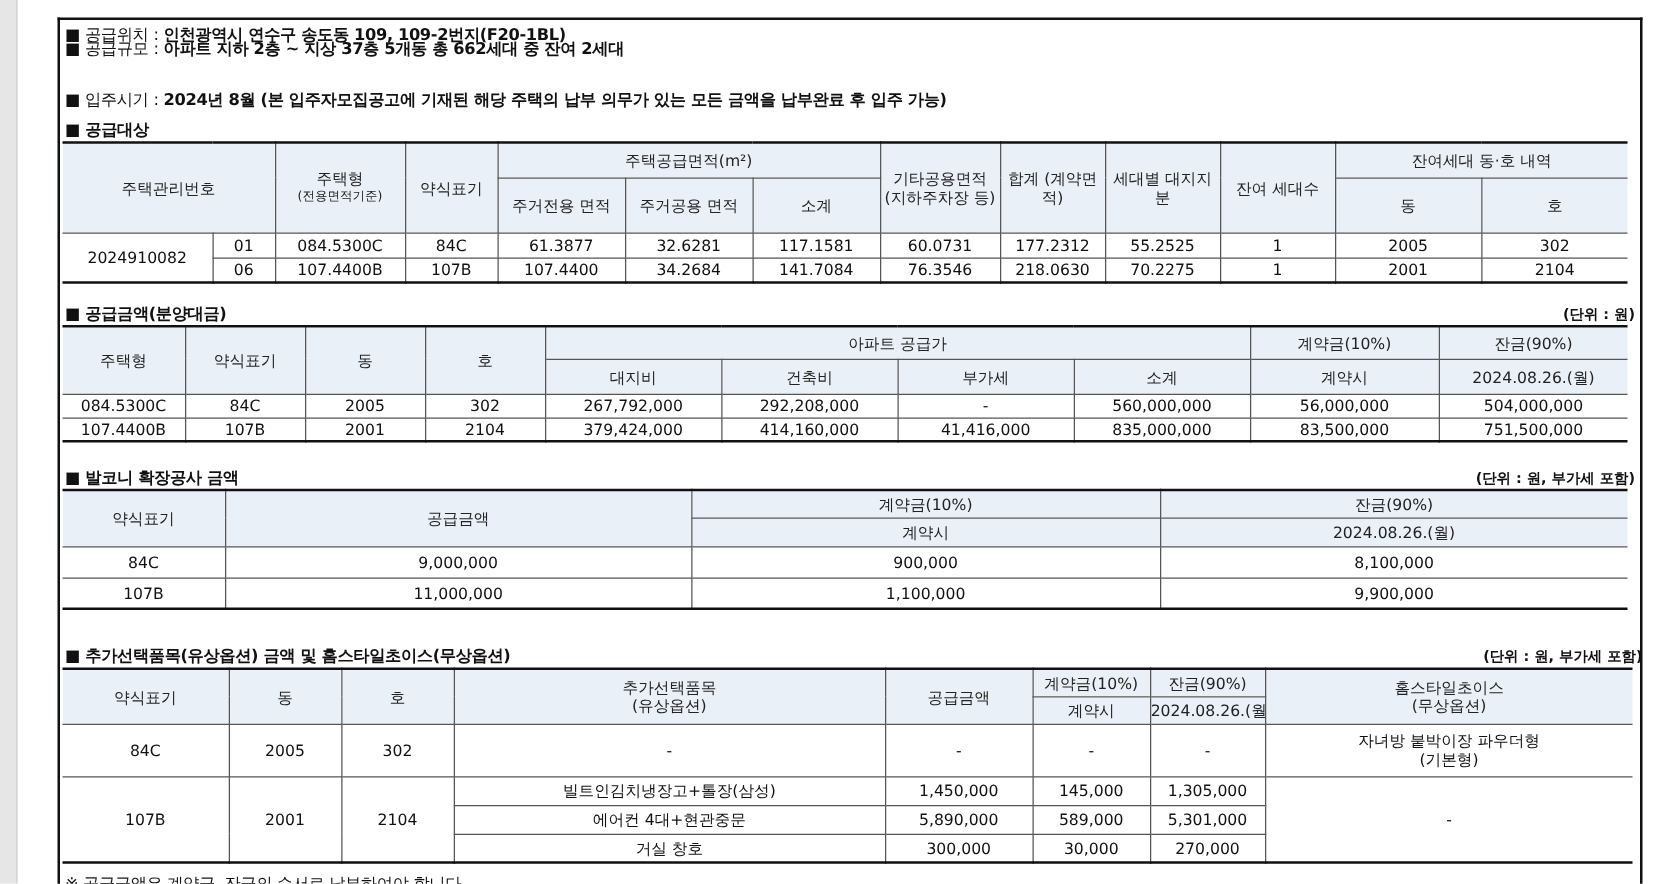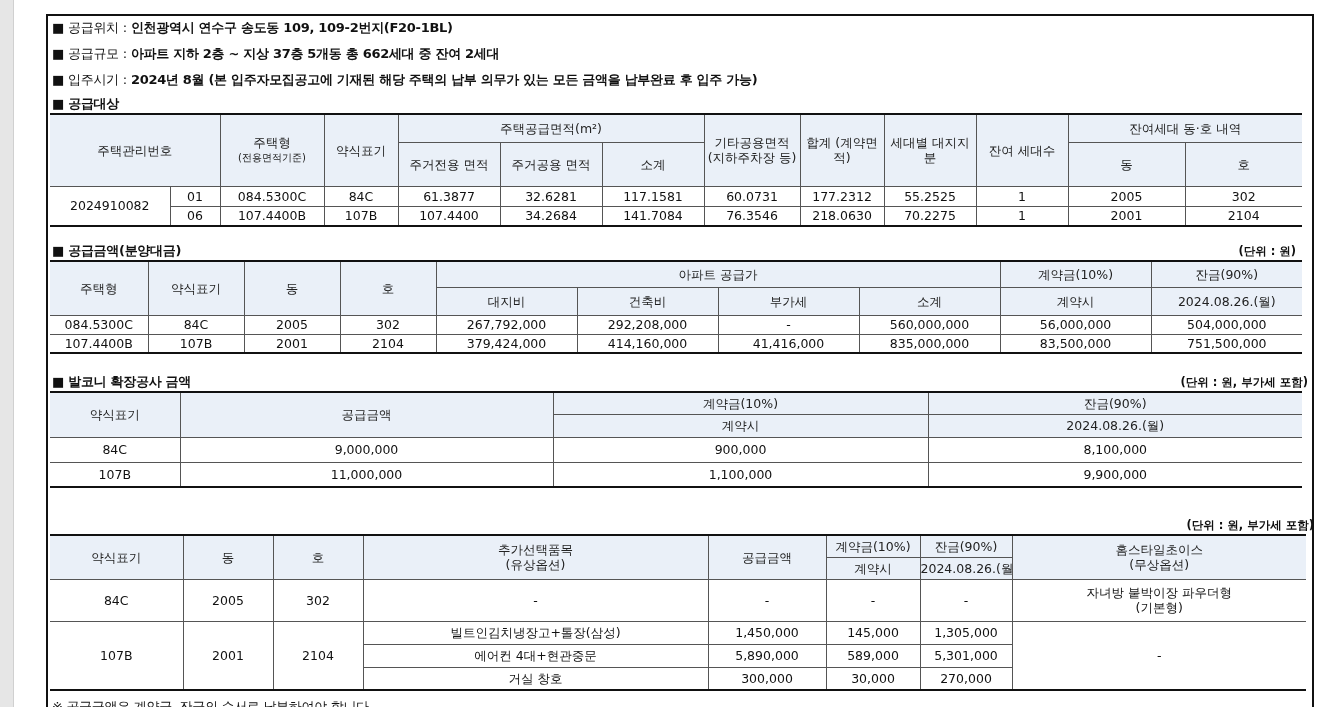--- a/index.html
+++ b/index.html
@@ -25,21 +25,21 @@
 </head>
 <body>
 
 <div class="left-gutter"></div>
 
 <div class="page">
 
   <div class="info-line" style="top:3px;">
     <span class="sq">■</span><span class="lbl">공급위치</span><span class="sep">:</span><span>인천광역시 연수구 송도동 109, 109-2번지(F20-1BL)</span>
   </div>
-  <div class="info-line" style="top:29px;">
+  <div class="info-line" style="top:14px;">
     <span class="sq">■</span><span class="lbl">공급규모</span><span class="sep">:</span><span>아파트 지하 2층 ~ 지상 37층 5개동 총 662세대 중 잔여 2세대</span>
   </div>
   <div class="info-line" style="top:55px;">
     <span class="sq">■</span><span class="lbl">입주시기</span><span class="sep">:</span><span>2024년 8월 (본 입주자모집공고에 기재된 해당 주택의 납부 의무가 있는 모든 금액을 납부완료 후 입주 가능)</span>
   </div>
   <div class="sec-title" style="top:79px;">
     <span>■</span> <span>공급대상</span>
   </div>
 
   <table style="left:2px; top:97px; width:1252px;">
@@ -108,21 +108,21 @@
       <td>1</td>
       <td>2001</td>
       <td>2104</td>
     </tr>
   </tbody>
     </table>
 
   <div class="sec-title" style="top:226px;">
     <span>■</span> <span>공급금액(분양대금)</span>
   </div>
-  <div class="unit" style="top:228px; right:16px;">(단위 : 원)</div>
+  <div class="unit" style="top:228px; right:4px;">(단위 : 원)</div>
 
   <table style="left:2px; top:244px; width:1252px;">
     <colgroup>
       <col style="width:98px">
         <col style="width:96px">
         <col style="width:96px">
         <col style="width:96px">
       <col style="width:141px">
         <col style="width:141px">
         <col style="width:141px">
@@ -206,20 +206,23 @@
     </tr>
     <tr style="height:25px">
       <td>107B</td>
       <td>11,000,000</td>
       <td>1,100,000</td>
       <td>9,900,000</td>
     </tr>
   </tbody>
     </table>
 
+  <div class="sec-title" style="top:500px;">
+    <span>■</span> <span>추가선택품목(유상옵션) 금액 및 홈스타일초이스(무상옵션)</span>
+  </div>
   <div class="unit" style="top:502px; right:-2px;">(단위 : 원, 부가세 포함)</div>
 
   <table style="left:2px; top:518px; width:1256px;">
     <colgroup>
       <col style="width:133px">
         <col style="width:90px">
         <col style="width:90px">
         <col style="width:345px">
       <col style="width:118px">
         <col style="width:94px">

